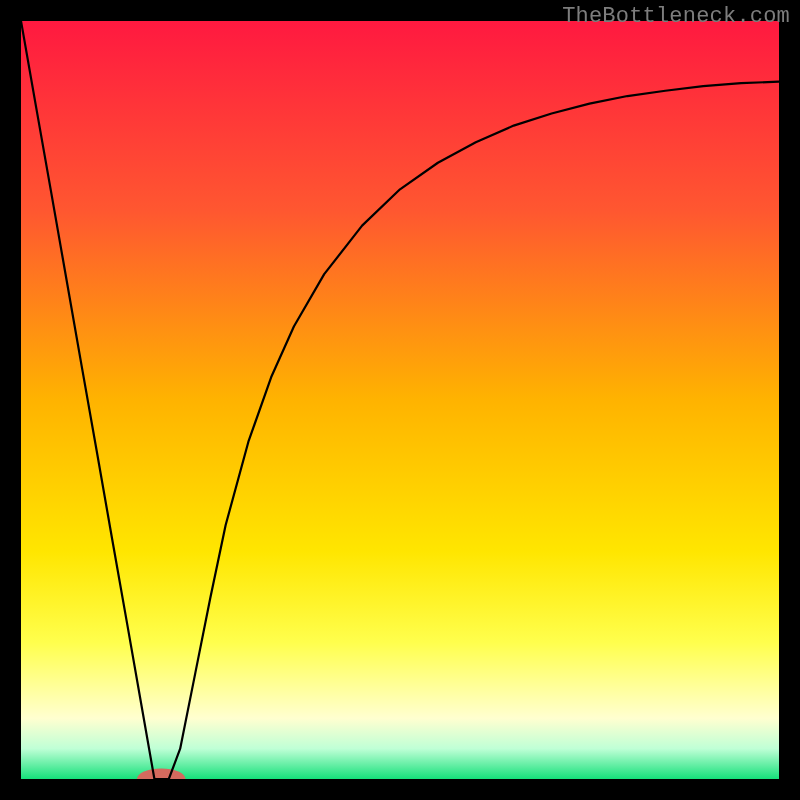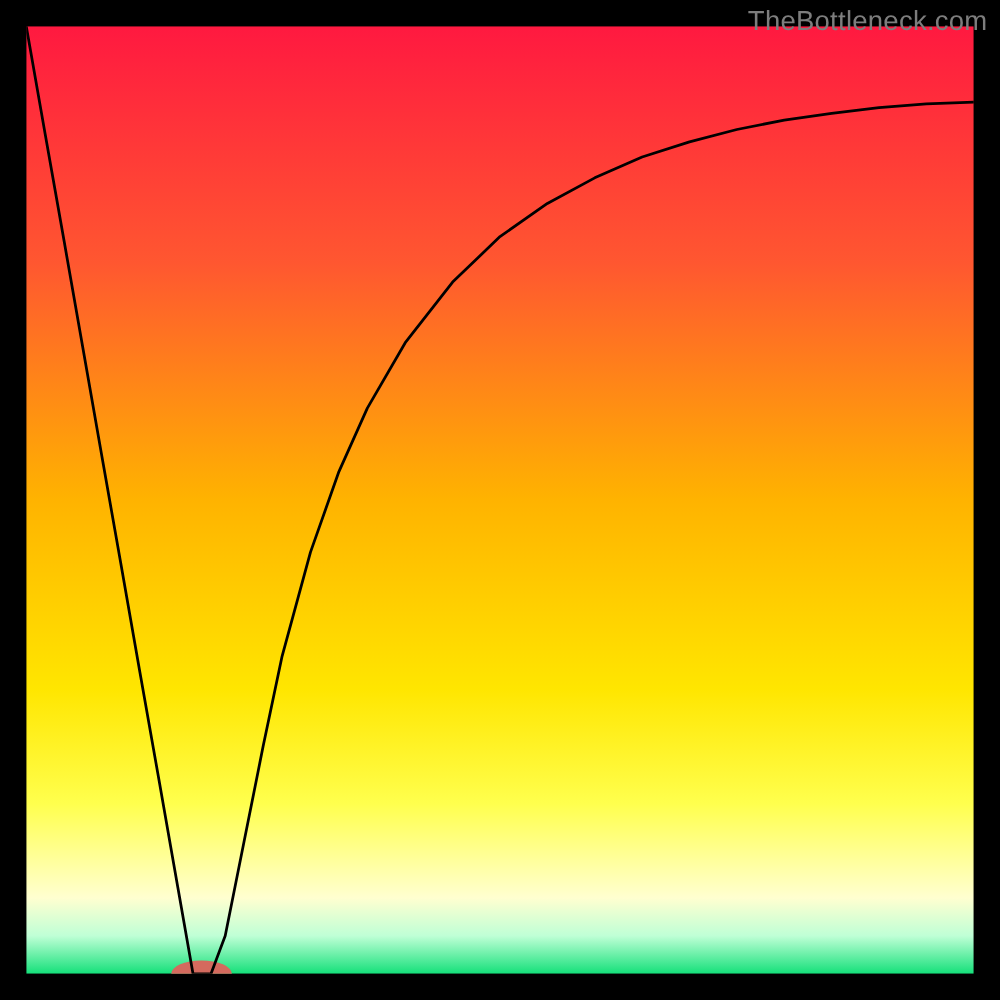--- a/index.html
+++ b/index.html
@@ -15,21 +15,21 @@
     left: 0;
     top: 0;
     width: 800px;
     height: 800px;
     background: #000;
   }
   .watermark {
     position: absolute;
     top: 4px;
     right: 10px;
-    font-family: Liberation Sans, sans-serif;
+    font-family: Liberation Mono, monospace;
     font-size: 22px;
     color: #7d7d7d;
     font-weight: 500;
     letter-spacing: 0.2px;
   }
   svg {
     position: absolute;
     left: 21px;
     top: 21px;
   }

